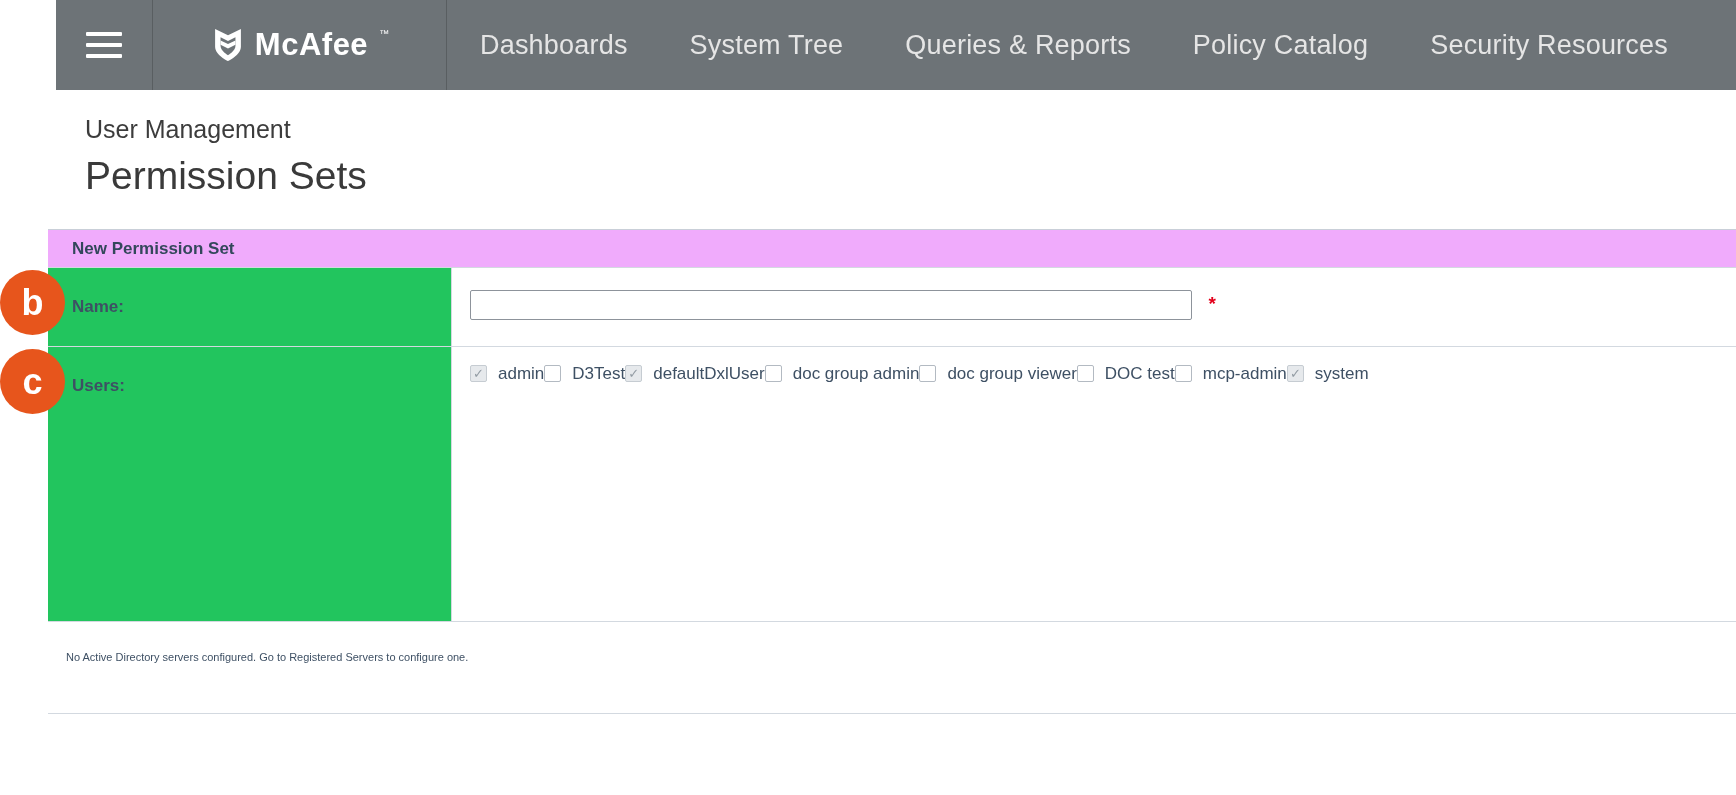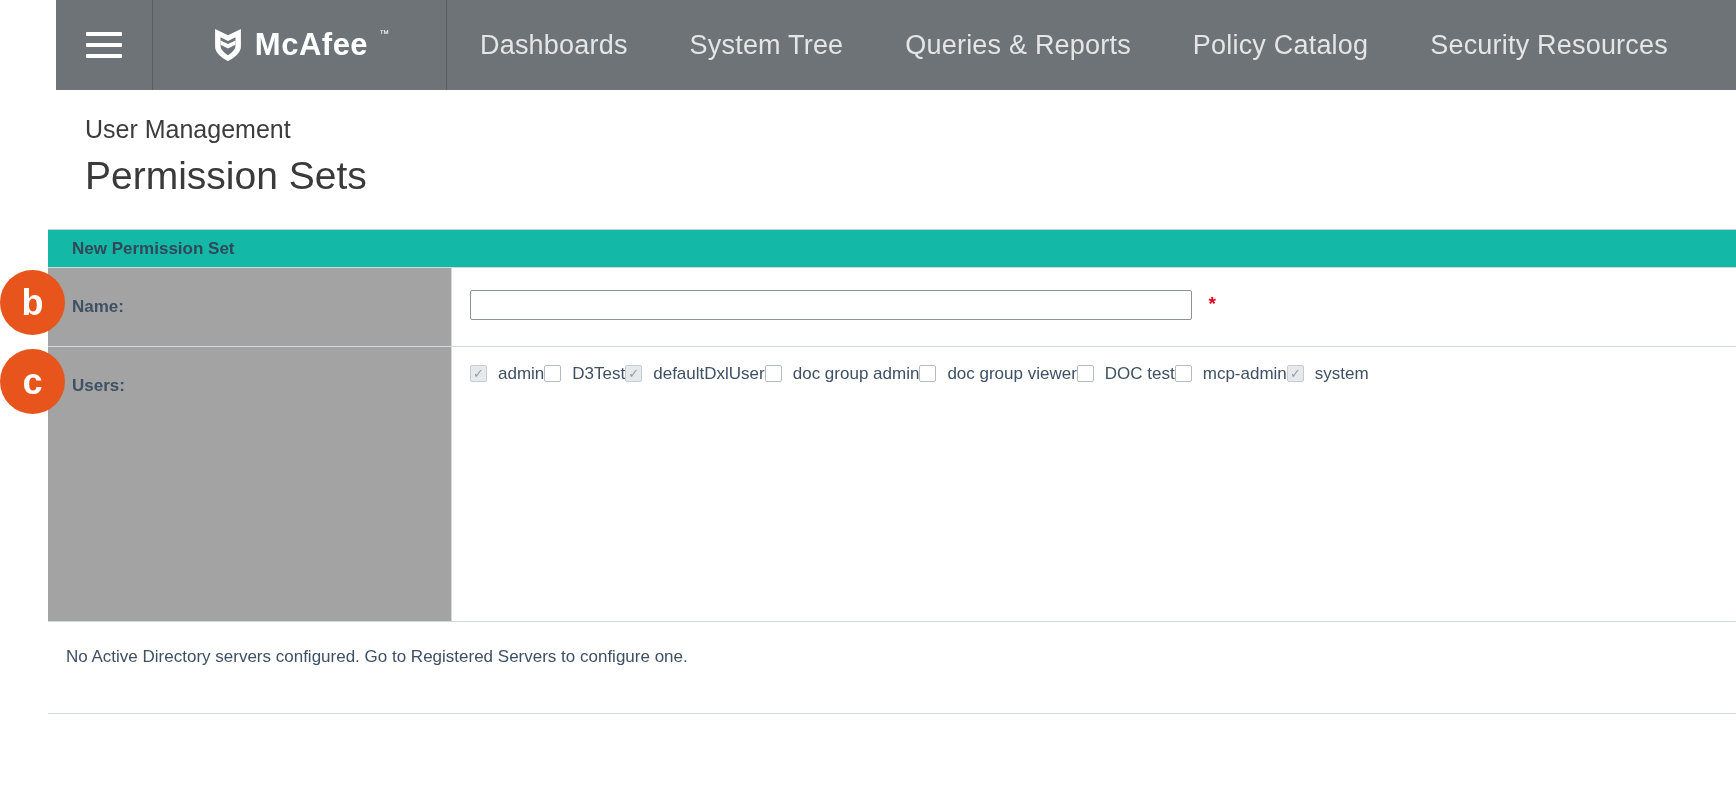--- a/index.html
+++ b/index.html
@@ -47,28 +47,28 @@
   }
 
   
   .content { position:absolute; top:90px; left:48px; right:0; bottom:0; background:#fff; }
   .page-head { padding:25px 0 0 37px; }
   .breadcrumb { font-size:25px; color:#3c3c3c; }
   .page-title { margin-top:10px; font-size:39px; font-weight:400; color:#3a3a3a; }
 
   .form-panel { margin-top:31px; border-top:1px solid #c9cfd8; }
   .section-header {
-    height:38px; background:#14b8a6; border-bottom:1px solid #d3d9e0;
+    height:38px; background:#f0abfc; border-bottom:1px solid #d3d9e0;
     display:flex; align-items:center; padding-left:24px;
     font-size:17px; font-weight:bold; color:#33475b;
   }
   .form-row { display:flex; border-bottom:1px solid #d3d9e0; }
   .label-cell {
     width:404px; flex:0 0 404px;
-    background:#a3a3a3; border-right:1px solid #d3d9e0;
+    background:#22c55e; border-right:1px solid #d3d9e0;
     padding:25px 30px 0 24px;
   }
   .label-cell label { font-size:17px; font-weight:bold; color:#3e5064; line-height:1.7; }
   .value-cell { flex:1; background:#fff; padding:22px 24px 0 18px; }
 
   .row-name { min-height:79px; }
   .name-input {
     width:722px; height:30px; border:1px solid #8d939b; border-radius:2px;
     font-size:16px; padding:0 8px; color:#333; background:#fff;
     font-family:"Liberation Sans", sans-serif;
@@ -84,21 +84,21 @@
     border:1px solid #b3bac2; border-radius:2px; background:#fff;
     display:flex; align-items:center; justify-content:center;
     font-size:13px; line-height:1; color:#939ca4;
   }
   .cb.checked { background:#e6e9ec; border-color:#c6ccd2; }
   .cb.checked::after { content:"\2713"; }
   .user-label { font-size:17px; color:#3e5064; }
 
   .row-ad { min-height:92px; }
   .row-ad .value-cell { padding-top:25px; }
-  .ad-message { font-size:17px; color:#3e5064; }
+  .ad-message { font-size:11px; color:#3e5064; }
 </style>
 </head>
 <body>
 
 <div class="annotation-badge badge-b">
   <span>b</span>
 </div>
 <div class="annotation-badge badge-c">
   <span>c</span>
 </div>

